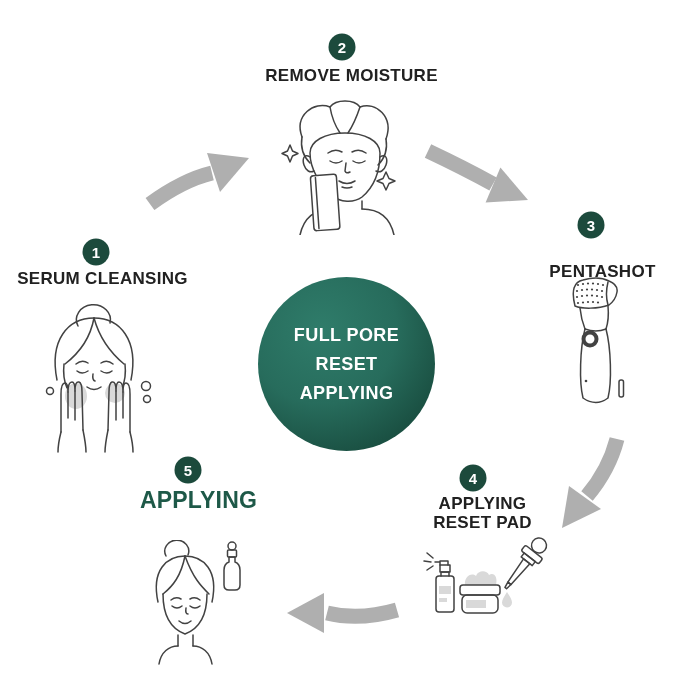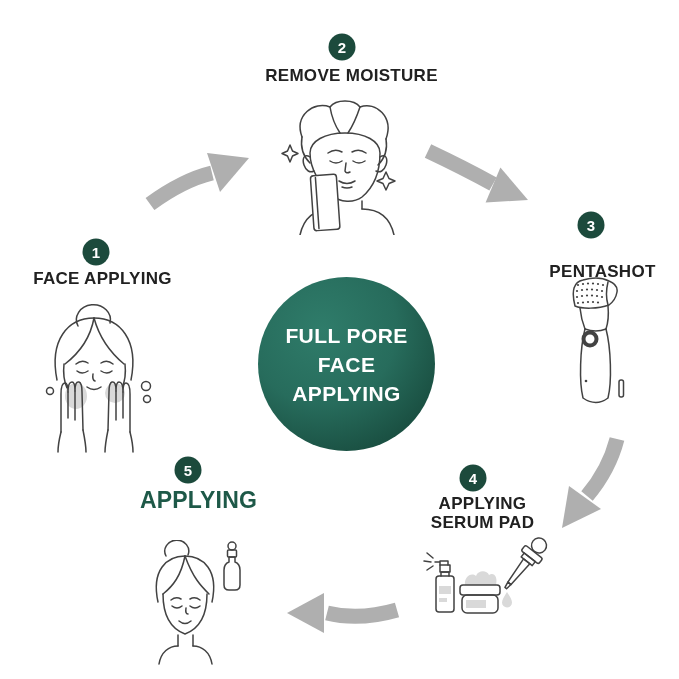--- a/index.html
+++ b/index.html
@@ -22,47 +22,47 @@
   .step-label span{display:block;}
   .step-label.big-green{
     font-size:23px;line-height:23px;letter-spacing:.2px;
     color:var(--step5-label,#1e5948);
   }
   .center-circle{
     position:absolute;left:258px;top:277px;width:177px;height:174px;border-radius:50%;
     background:radial-gradient(circle at 36% 30%,
       var(--circle-light,#2f7c6a) 0%, #276c5c 45%, #1b5244 75%, var(--circle-dark,#143d32) 100%);
     display:flex;flex-direction:column;align-items:center;justify-content:center;
-    color:var(--circle-text,#fff);font-weight:bold;font-size:21px;line-height:29px;
+    color:var(--circle-text,#fff);font-weight:bold;font-size:18px;line-height:29px;
     letter-spacing:.4px;text-align:right;
   }
   .icon,.arrow{position:absolute;}
   
   .la{stroke:var(--line-art,#424242);fill:none;stroke-width:1.5;stroke-linecap:round;stroke-linejoin:round;}
   .la-thick{stroke:var(--line-art,#424242);fill:none;stroke-width:4;stroke-linecap:round;}
   .la-fill{fill:var(--line-art,#424242);stroke:none;}
   .shade{fill:var(--shade,#d9d9d9);stroke:none;}
   .pad{fill:#ffffff;stroke:var(--line-art,#424242);stroke-width:1.5;}
   .arrow-tail{stroke:var(--arrow,#afafaf);fill:none;stroke-width:15;}
   .arrow-head{fill:var(--arrow,#afafaf);stroke:none;}
 </style>
 </head>
 <body>
 
 <div id="stage">
 
   <div class="center-circle">
     <span>FULL PORE</span>
-    <span>FACE</span>
+    <span>RESET</span>
     <span>APPLYING</span>
   </div>
 
   <div class="badge" style="left:96px;top:252px;">1</div>
   <div class="step-label" style="left:94px;top:269px;">
-    <span>FACE APPLYING</span>
+    <span>SERUM CLEANSING</span>
   </div>
   <svg class="icon" style="left:20px;top:300px;" width="150" height="155" viewBox="0 0 150 155">
     <path class="la" d="M58,26 A17,15 0 1 1 90,23"></path>
     <path class="la" d="M37,80 C29,40 48,18 74,18 C100,18 119,40 111,80"></path>
     <path class="la" d="M74,18 C70,40 58,54 45,64"></path>
     <path class="la" d="M74,18 C80,40 92,54 104,64"></path>
     <path class="la" d="M44,64 C43,73 44,81 47,88"></path>
     <path class="la" d="M105,64 C106,73 105,81 102,88"></path>
     <path class="la" d="M56,64 Q62,59 68,63"></path>
     <path class="la" d="M81,63 Q87,59 93,64"></path>
@@ -149,21 +149,21 @@
     <path class="la" d="M17,53 C12,72 11,106 15,122 Q28,131 40,122 C44,106 43,72 38,53"></path>
     <path class="la" d="M17,53 Q28,57 38,53"></path>
     <circle class="la-thick" cx="22" cy="63" r="6.5"></circle>
     <circle class="la-fill" cx="18" cy="105" r="1.3"></circle>
     <rect class="la" x="51" y="104" width="4.5" height="17" rx="2"></rect>
   </svg>
 
   <div class="badge" style="left:473px;top:478px;">4</div>
   <div class="step-label" style="left:474px;top:494px;">
     <span>APPLYING</span>
-    <span>SERUM PAD</span>
+    <span>RESET PAD</span>
   </div>
   <svg class="icon" style="left:415px;top:528px;" width="150" height="112" viewBox="0 0 150 112">
 
     <rect class="la" x="21" y="48" width="18" height="36" rx="3"></rect>
     <path class="la" d="M26,48 L26,44 L34,44 L34,48"></path>
     <rect class="la" x="25" y="37" width="10" height="7"></rect>
     <path class="la" d="M25,37 L25,33 L33,33 L33,37 M25,34 L20,34"></path>
     <path class="la" d="M18,30 L12,25 M16,34 L9,33 M18,38 L12,42"></path>
     <rect class="shade" x="24" y="58" width="12" height="8"></rect>
     <rect class="shade" x="24" y="70" width="8" height="4"></rect>

